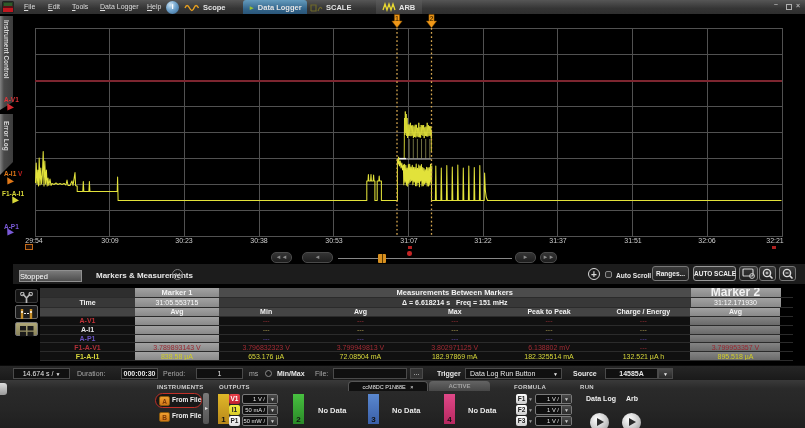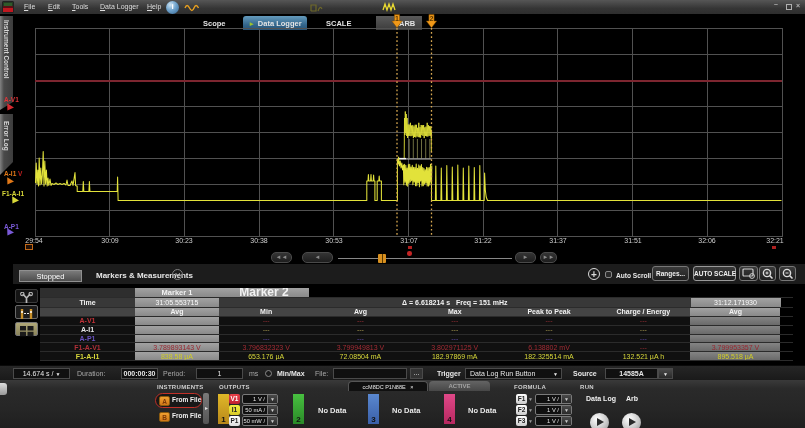--- a/index.html
+++ b/index.html
@@ -3,36 +3,36 @@
 <style>
 *{margin:0;padding:0;box-sizing:border-box}
 body{width:805px;height:428px;background:#000;font-family:"Liberation Sans",sans-serif;overflow:hidden;position:relative}
 
 #menubar{position:absolute;left:0;top:0;width:805px;height:14px;background:linear-gradient(#565656,#353535 60%,#2e2e2e);}
 .menu{position:absolute;top:3px;font-size:7px;color:#dedede;}
 .menu u{text-decoration:underline}
 #appicon{position:absolute;left:2px;top:1px;width:12px;height:12px;background:linear-gradient(#233a23 0 45%,#5a1016 45% 60%,#c01820 60% 100%);border:1px solid #222;border-radius:1px}
 #appicon:before{content:"";position:absolute;left:1px;top:1px;width:8px;height:3px;background:#2f5a2a;}
 #infoicon{position:absolute;left:166px;top:1px;width:13px;height:13px;border-radius:50%;background:radial-gradient(circle at 35% 30%,#cfe4f2,#6fa3cc 45%,#2f6291);color:#fff;font-size:8px;font-weight:bold;text-align:center;line-height:12px}
-.ttab{position:absolute;top:16px;height:14px;display:flex;align-items:center;font-size:7.5px;color:#e4e4e4;font-weight:bold}
+.ttab{position:absolute;top:0;height:14px;display:flex;align-items:center;font-size:7.5px;color:#e4e4e4;font-weight:bold}
 #tab-dl{left:243px;width:64px;background:linear-gradient(#649bbd,#32648a 65%,#2a5578);border-radius:3px 3px 0 0;justify-content:center}
 #tab-arbbg{left:376px;width:46px;background:linear-gradient(#5a5a5a,#3c3c3c);}
 .winbtn{position:absolute;top:2px;color:#b0b0b0;font-size:7px;font-weight:bold}
 
 .sidetab{position:absolute;left:0;width:13px;background:linear-gradient(to right,#828282,#4a4a4a 30%,#3c3c3c);color:#d8d8d8;font-size:6.5px;font-weight:bold;writing-mode:vertical-rl;letter-spacing:0;line-height:13px}
 
 #chartsvg{position:absolute;left:0;top:0}
 .axl{position:absolute;top:237px;width:30px;text-align:center;font-size:7px;color:#cfcfcf}
 .chlab{position:absolute;font-size:6.5px;font-weight:bold}
 .charrow{position:absolute;width:0;height:0;border-left:4px solid transparent;border-right:4px solid transparent;border-top:6px solid currentColor;transform:rotate(32deg)}
 
 .sbtn{position:absolute;top:252px;height:11px;background:linear-gradient(#343434,#1e1e1e);border:1px solid #4a4a4a;border-radius:5px;color:#8a8a8a;font-size:6px;text-align:center;line-height:9px;font-weight:bold}
 
 #toolrow{position:absolute;left:13px;top:264px;width:792px;height:20px;background:#1c1c1c}
-#stopped{position:absolute;left:6px;top:6px;width:63px;height:12px;background:linear-gradient(#7a7a7a,#4e4e4e);border:1px solid #909090;color:#fff;font-size:7.5px;text-align:center;line-height:11px}
+#stopped{position:absolute;left:6px;top:6px;width:63px;height:12px;background:linear-gradient(#7a7a7a,#4e4e4e);border:1px solid #909090;color:#fff;font-size:7.5px;line-height:11px}
 .trtext{position:absolute;font-size:8px;color:#e8e8e8;font-weight:bold}
 .trbtn{position:absolute;top:2px;height:15px;background:linear-gradient(#3a3a3a,#1f1f1f);border:1px solid #777;border-radius:3px;color:#efefef;font-size:7px;font-weight:bold;text-align:center}
 
 #tblicons{position:absolute;left:15px;top:288px;width:26px}
 .ticon{position:absolute;left:0;width:23px;height:14px;border-radius:2px}
 #mtable{position:absolute;left:40px;top:288px;width:753px;font-size:7px;color:#ddd}
 .trow{position:absolute;left:0;width:753px;display:flex}
 .tc{height:100%;display:flex;align-items:center;justify-content:center;white-space:nowrap;overflow:hidden}
 .c0{width:95px}.c1{width:84px}.cm{width:94.3px}.c7{width:90px}
 .gray{background:linear-gradient(#a2a2a2,#8a8a8a)}
@@ -193,20 +193,21 @@
         <rect x="4" y="1" width="6" height="4.5" fill="#1a1a1a"></rect>
         <rect x="11.5" y="1" width="6" height="4.5" fill="#1a1a1a"></rect>
         <rect x="4" y="6.8" width="6" height="4.5" fill="#1a1a1a"></rect>
         <rect x="11.5" y="6.8" width="6" height="4.5" fill="#1a1a1a"></rect>
       </svg></div>
 </div>
 <div id="mtable">
     <div class="trow" style="top:0px;height:9.5px;border-bottom:1px solid #2b2b2b">
       <div class="tc c0" style="background:#2e2e2e"></div>
       <div class="tc c1 gray hdr" style="font-size:7.5px">Marker 1</div>
+      <div class="tc hdr" style="width:471.5px;background:#4c4c4c;font-size:7.5px">Measurements Between Markers</div>
       <div class="tc c7 gray hdr" style="font-size:12px">Marker 2</div>
     </div>
 <div class="trow" style="top:9.5px;height:10px;border-bottom:1px solid #2b2b2b">
       <div class="tc c0 hdr" style="background:#383838">Time</div>
       <div class="tc c1 gray" style="color:#fafafa">31:05.553715</div>
       <div class="tc" style="width:471.5px;background:#383838;color:#f2f2f2;font-weight:bold">Δ = 6.618214 s&nbsp;&nbsp;&nbsp;Freq = 151 mHz</div>
       <div class="tc c7 gray" style="color:#fafafa">31:12.171930</div>
     </div>
 <div class="trow" style="top:19.5px;height:9.5px;border-bottom:1px solid #2b2b2b">
       <div class="tc c0" style="background:#444"></div>

